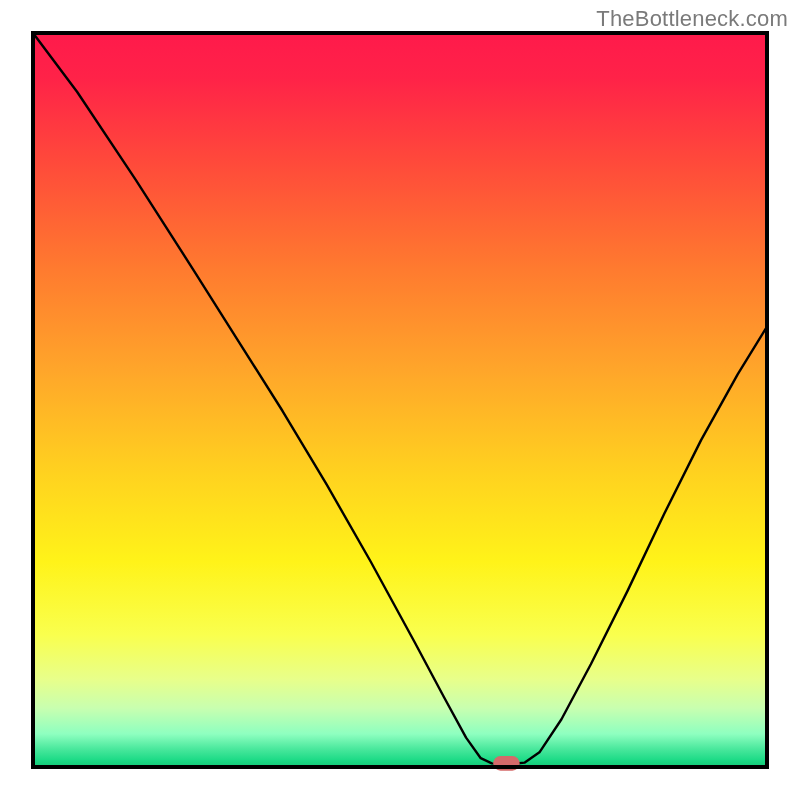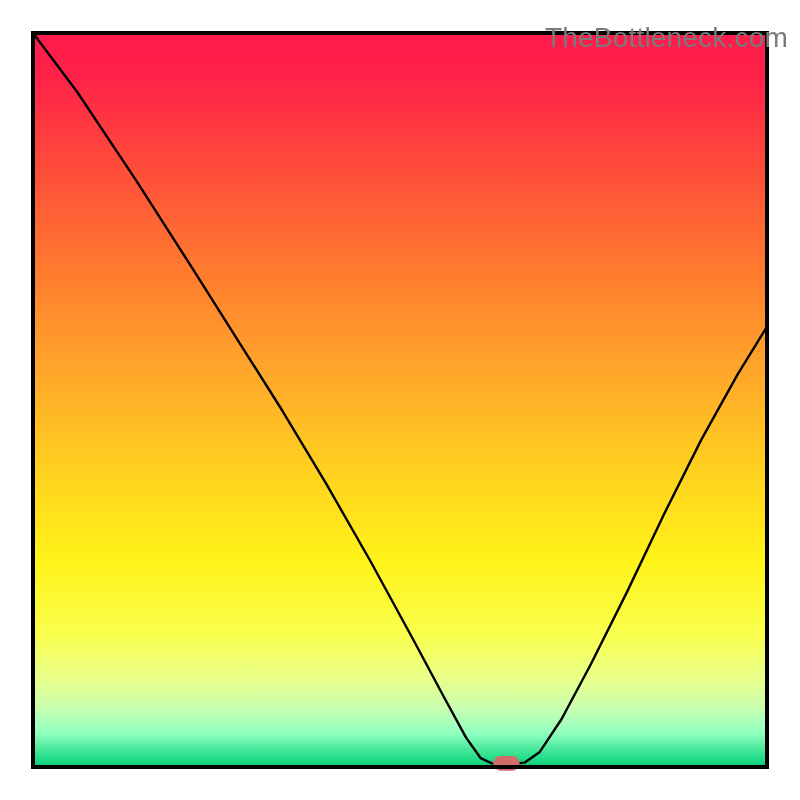--- a/index.html
+++ b/index.html
@@ -13,25 +13,24 @@
   .container {
     position: relative;
     width: 800px;
     height: 800px;
   }
   .watermark {
     position: absolute;
     top: 6px;
     right: 12px;
     color: #7a7a7a;
-    font-size: 28px;
+    font-size: 22px;
     font-weight: 500;
     letter-spacing: 0.2px;
     z-index: 10;
-    margin-top: 16px;
   }
   svg {
     position: absolute;
     top: 0;
     left: 0;
   }
 </style>
 </head>
 <body>
 <div class="container">

